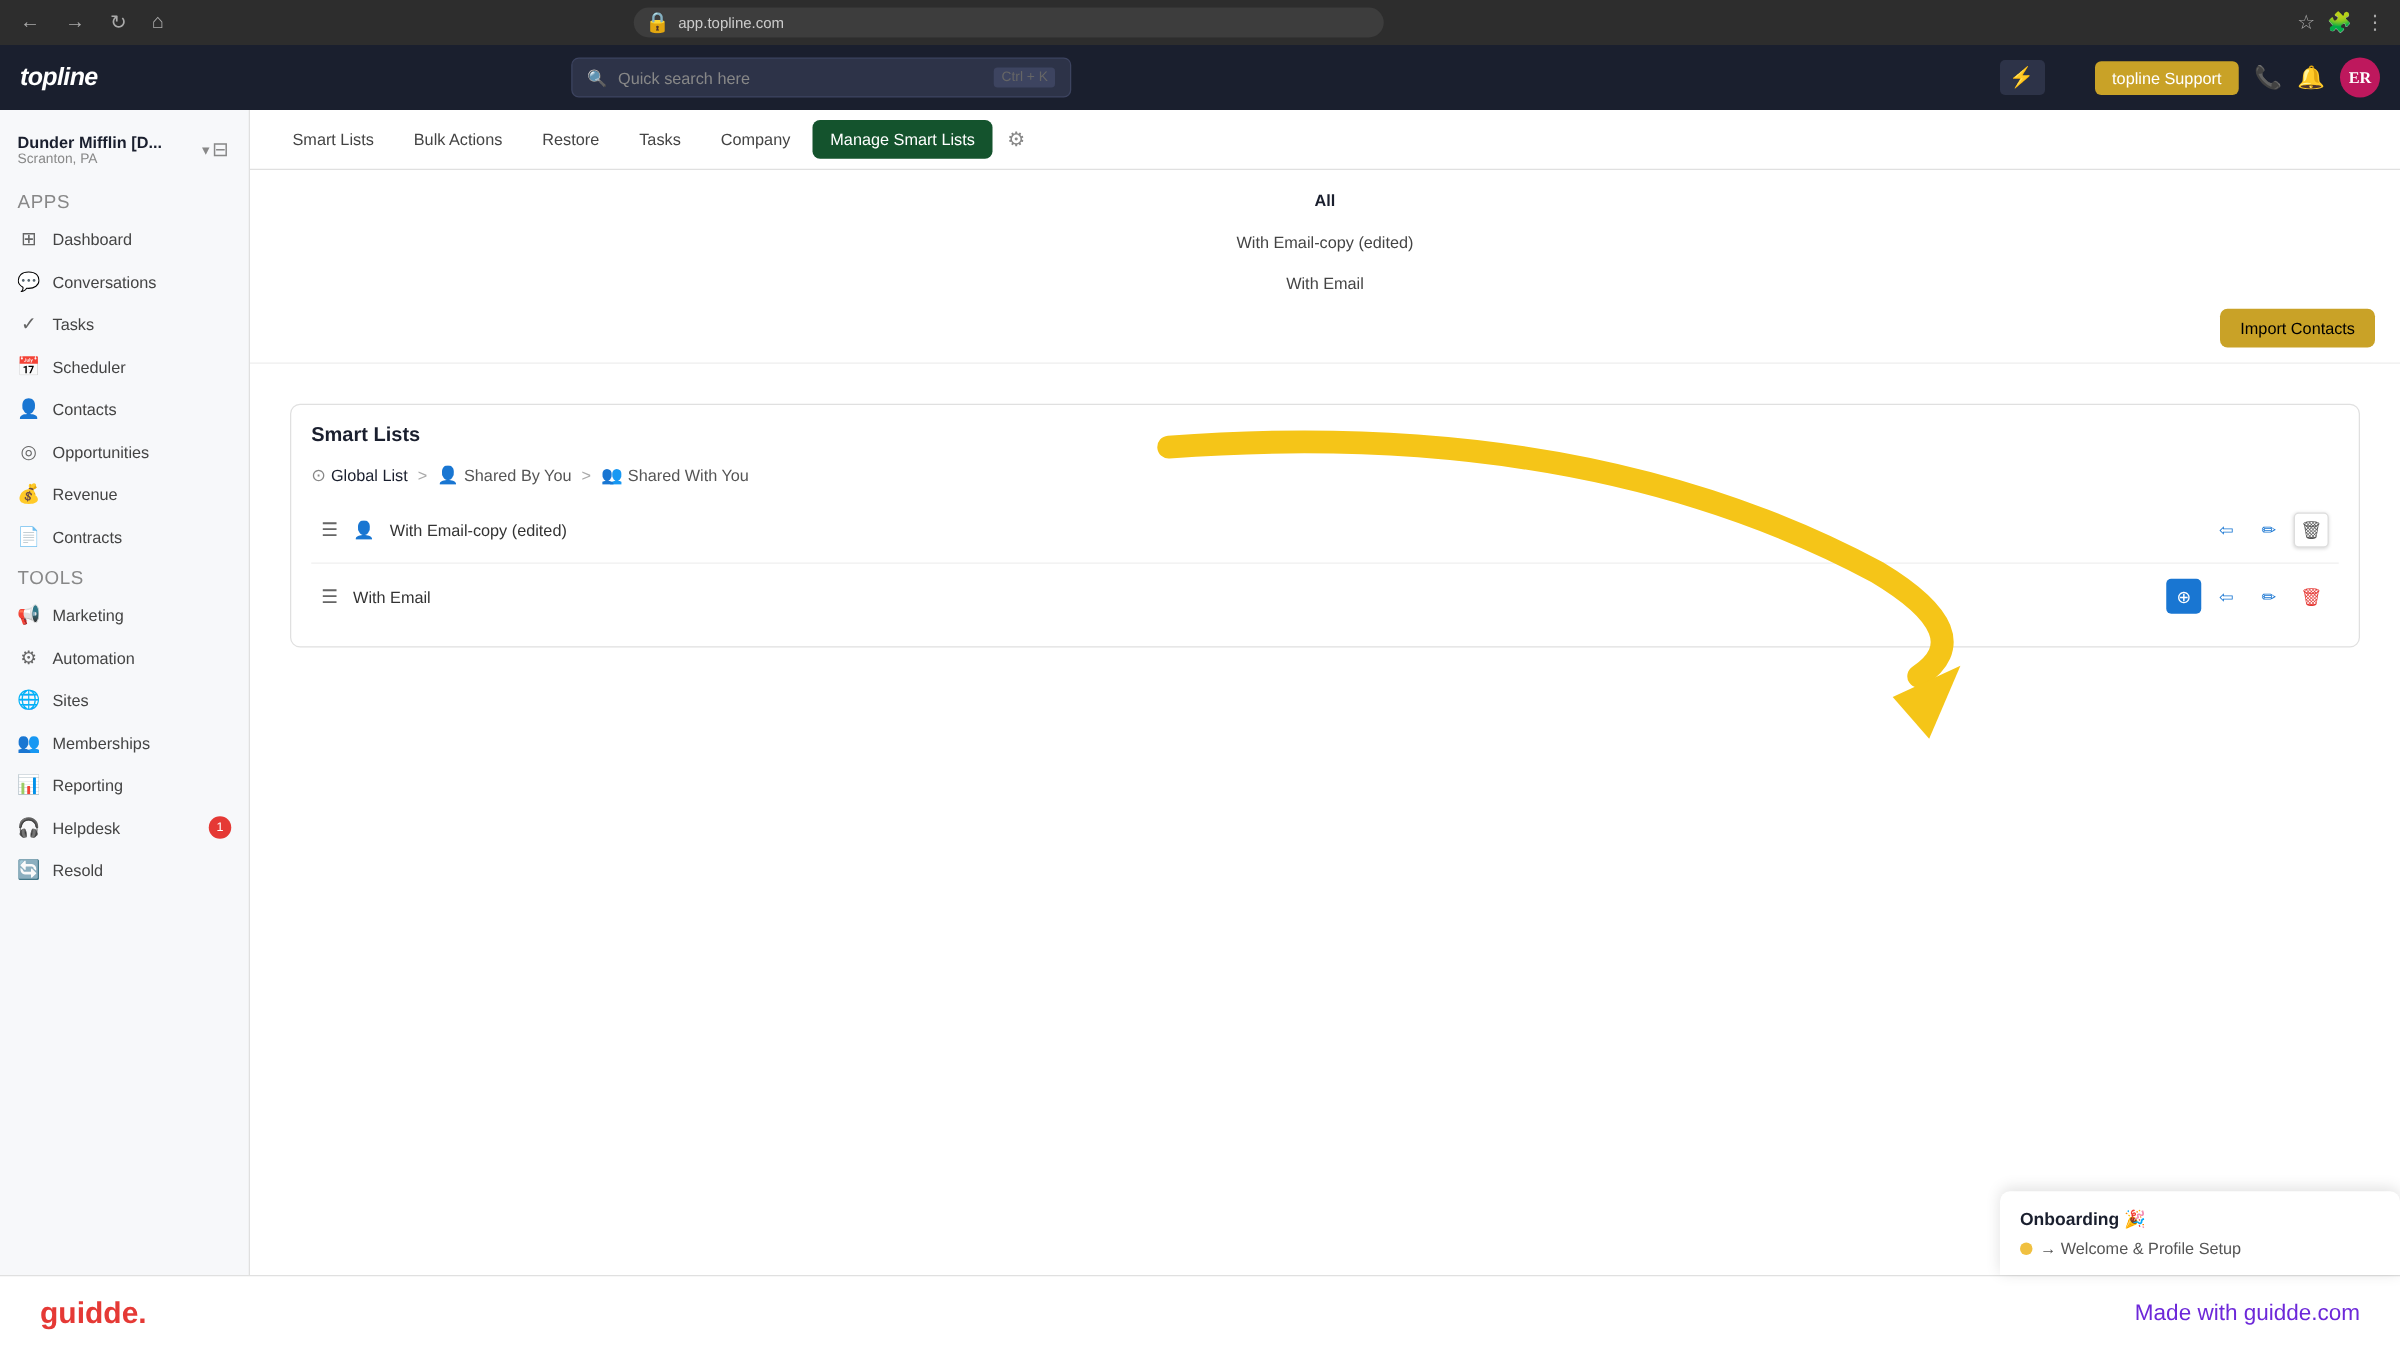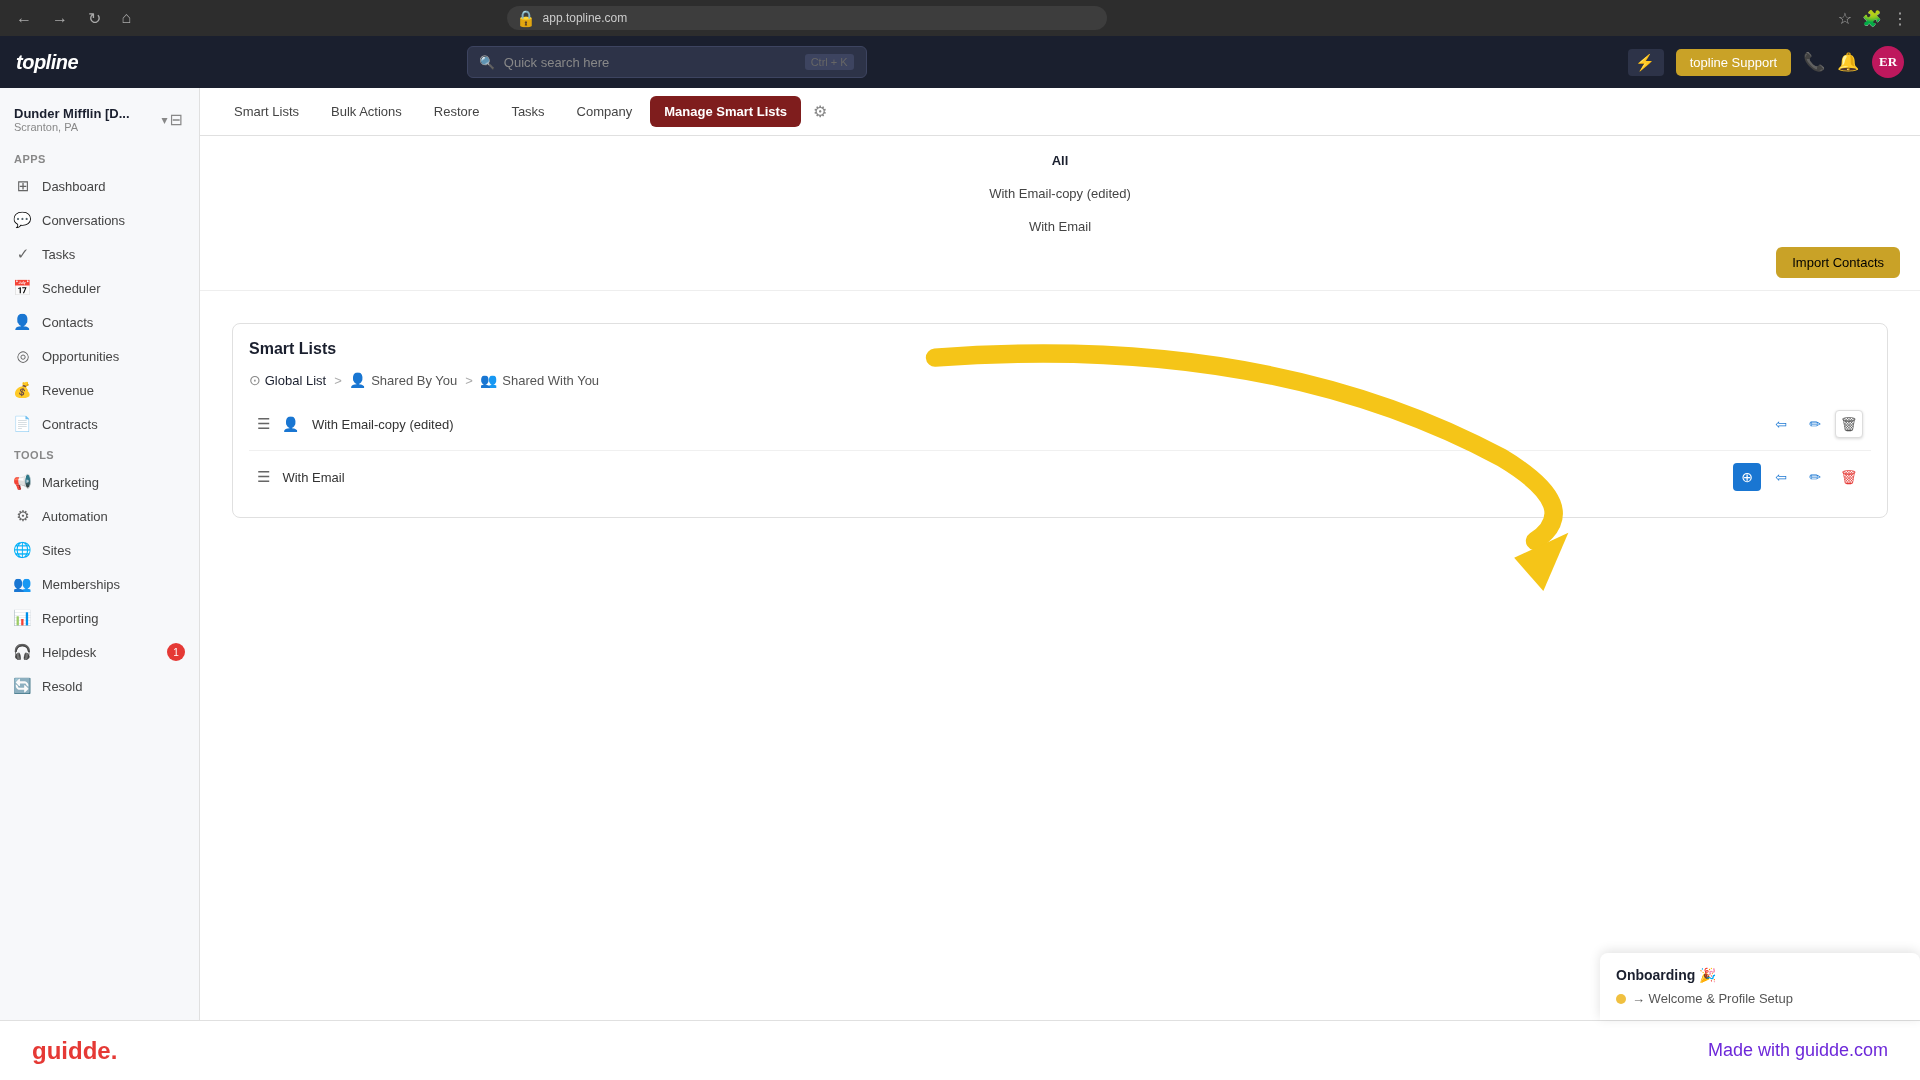--- a/index.html
+++ b/index.html
@@ -102,20 +102,21 @@
     }
     .support-btn {
       background: #c9a227;
       color: white;
       border: none;
       padding: 6px 14px;
       border-radius: 5px;
       font-size: 13px;
       cursor: pointer;
       font-weight: 500;
+      margin-left: 28px;
     }
     .nav-icon-btn {
       color: #aaa;
       font-size: 18px;
       cursor: pointer;
       background: none;
       border: none;
     }
     .avatar {
       width: 32px;
@@ -177,22 +178,22 @@
       color: #888;
       font-size: 12px;
     }
     .sidebar-toggle-btn {
       color: #888;
       font-size: 16px;
       cursor: pointer;
       padding: 2px;
     }
     .sidebar-section-label {
-      font-size: 11px;
-      font-weight: 700;
+      font-size: 15px;
+      font-weight: 400;
       color: #888;
       padding: 8px 14px 4px;
       text-transform: uppercase;
       letter-spacing: 0.5px;
     }
     .sidebar-item {
       display: flex;
       align-items: center;
       gap: 10px;
       padding: 8px 14px;
@@ -251,23 +252,23 @@
       padding: 8px 14px;
       font-size: 13px;
       color: #444;
       cursor: pointer;
       border-radius: 6px;
       background: none;
       border: none;
       white-space: nowrap;
     }
     .sub-nav-tab.active {
-      background: #7f1d1d;
+      background: #14532d;
       color: white;
-      font-weight: 700;
+      font-weight: 400;
     }
     .sub-nav-gear {
       margin-left: 8px;
       color: #888;
       font-size: 16px;
       cursor: pointer;
     }
 
     
     .filter-bar {

